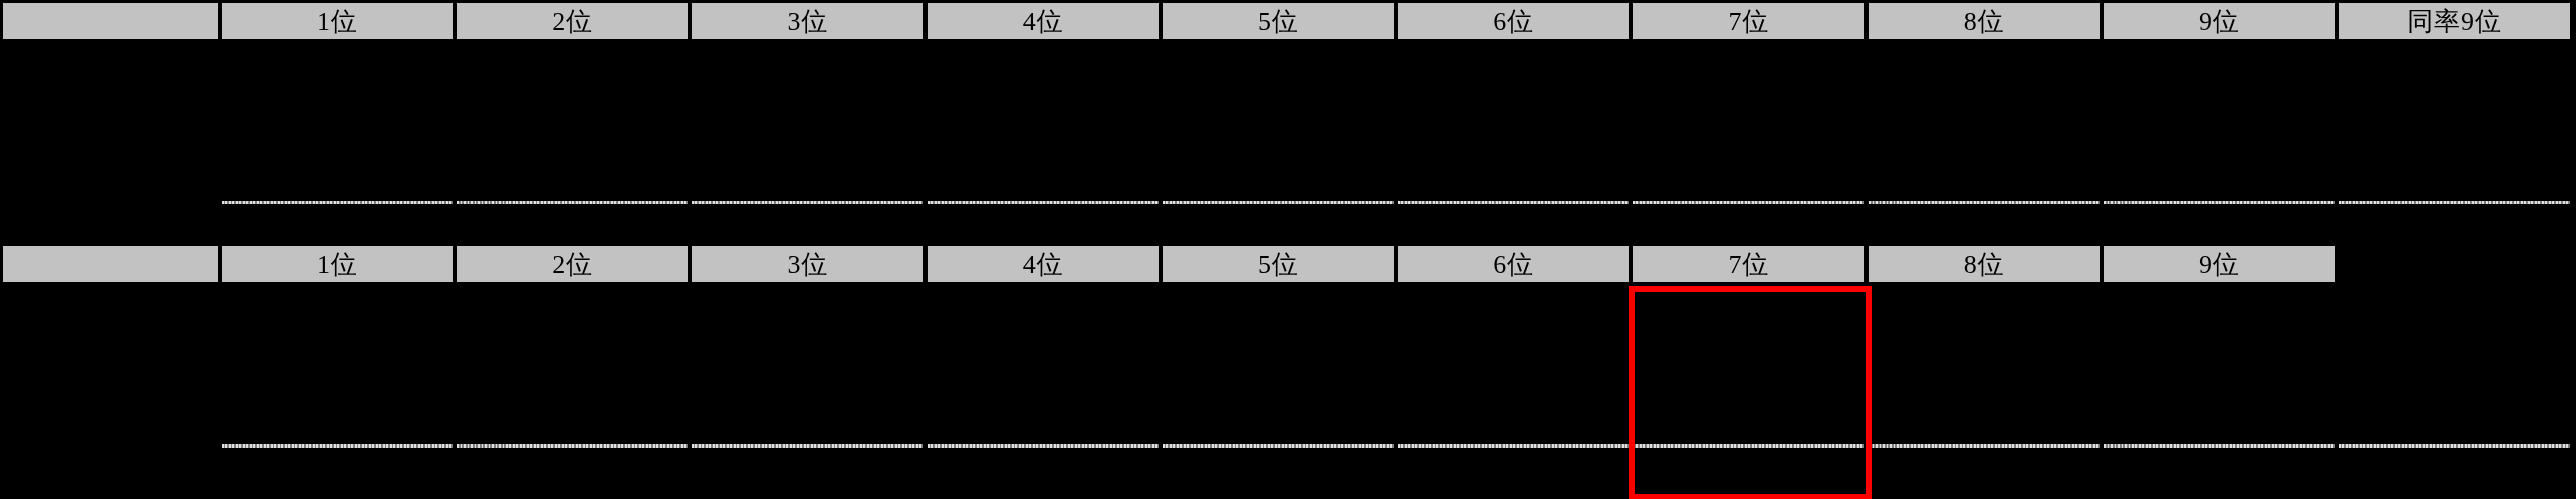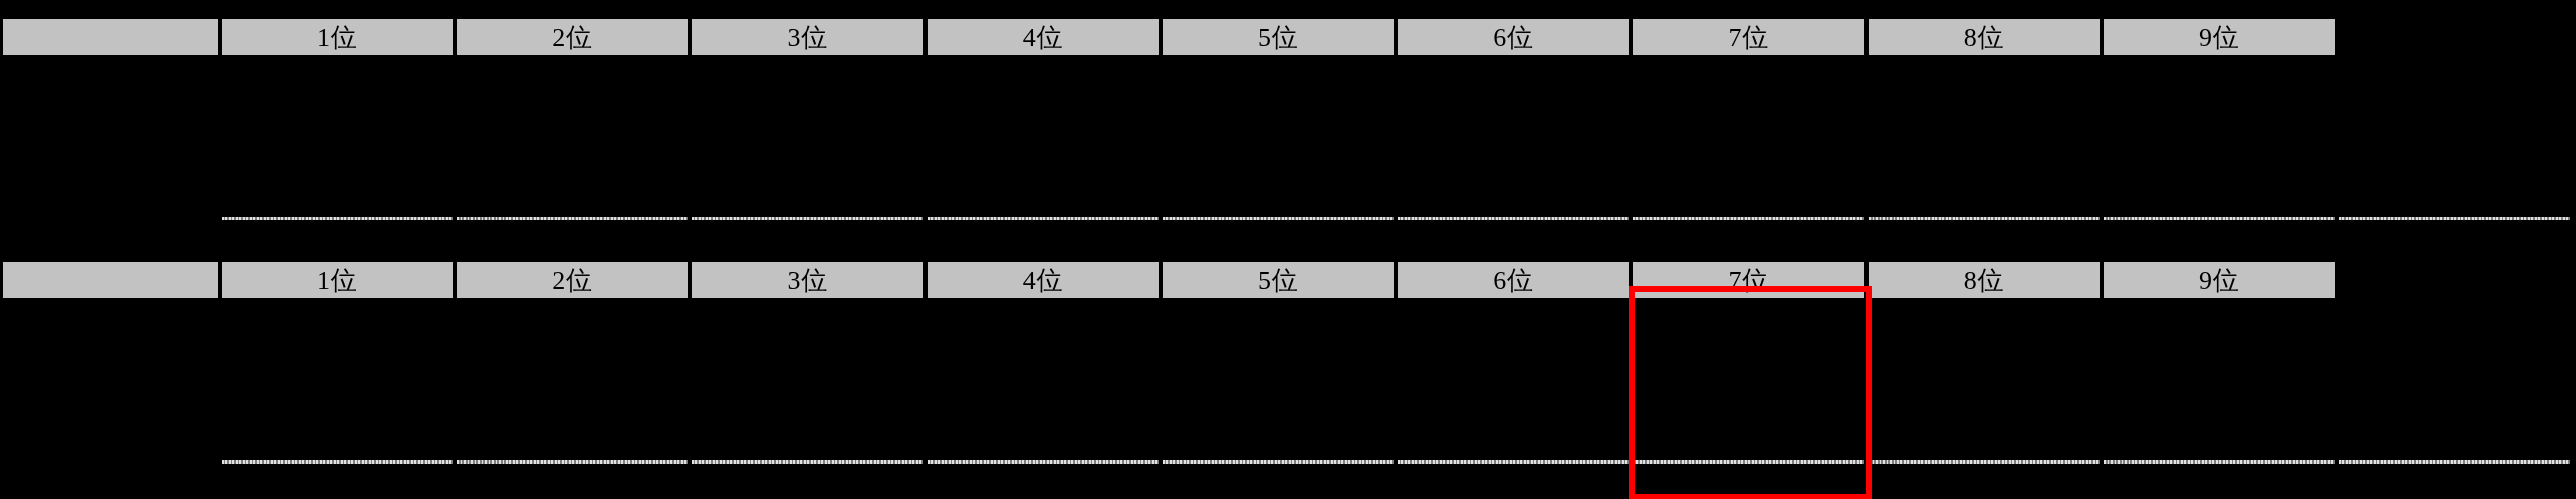--- a/index.html
+++ b/index.html
@@ -22,21 +22,20 @@
     box-sizing: border-box;
     padding: 0 6px 0 2.6px;
   }
   #table1 { top: 2.6px;   height: 241px; }
   #table2 { top: 246px; height: 254px; }
 
   .grid {
     display: grid;
     grid-template-columns: 215px repeat(10, 1fr);
     column-gap: 4.3px;
-    margin-top: 16px;
   }
   .hcell {
     height: 36px;
     background: #c2c2c2;
     color: #000000;
     font-size: 26px;
     line-height: 37px;
     text-align: center;
     letter-spacing: 0.9px;
     white-space: nowrap;
@@ -77,20 +76,21 @@
       <div class="hcell"></div>
       <div class="hcell">1位</div>
       <div class="hcell">2位</div>
       <div class="hcell">3位</div>
       <div class="hcell">4位</div>
       <div class="hcell">5位</div>
       <div class="hcell">6位</div>
       <div class="hcell">7位</div>
       <div class="hcell">8位</div>
       <div class="hcell">9位</div>
+      <div class="hcell">同率9位</div>
     </div>
     <div class="grid body-row">
       <div class="bcell"></div>
       <div class="bcell ranked"></div>
       <div class="bcell ranked"></div>
       <div class="bcell ranked"></div>
       <div class="bcell ranked"></div>
       <div class="bcell ranked"></div>
       <div class="bcell ranked"></div>
       <div class="bcell ranked"></div>

